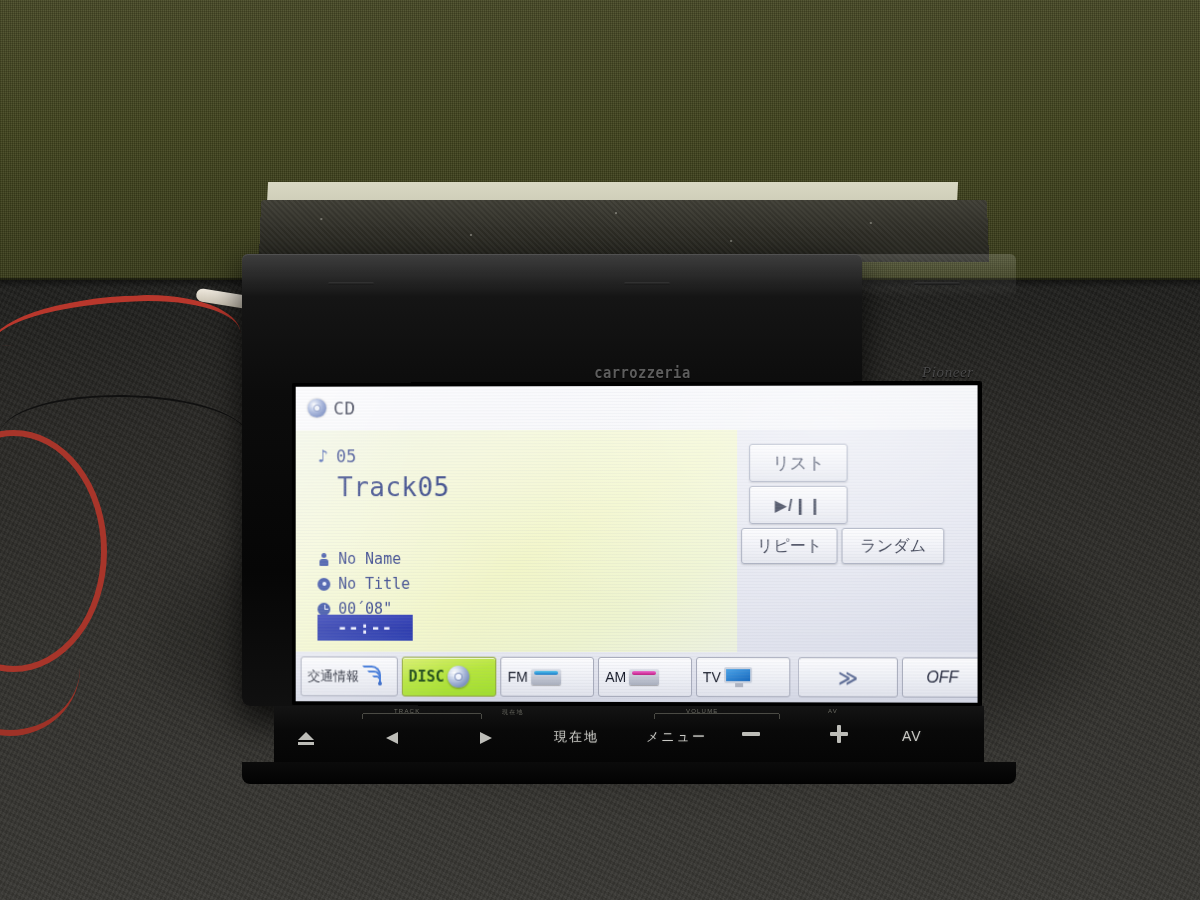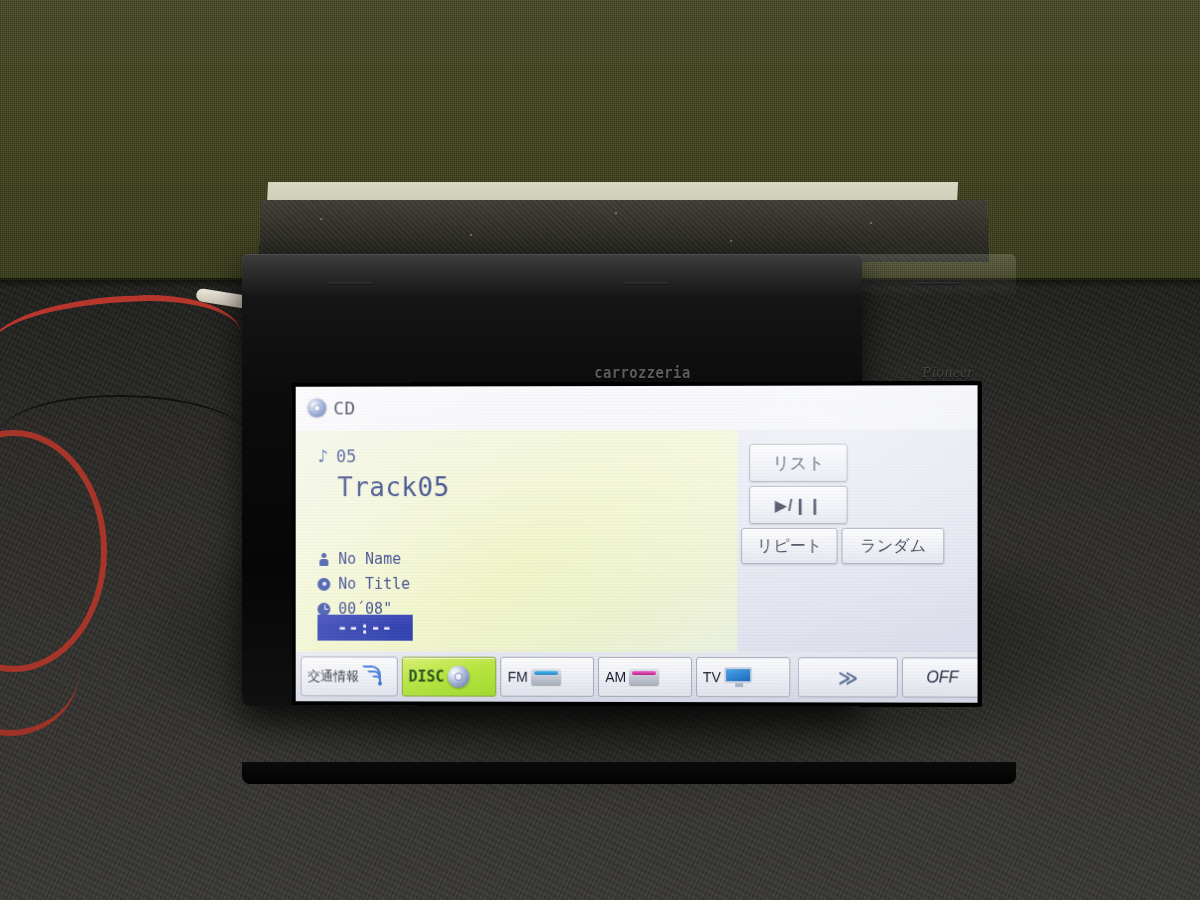--- a/index.html
+++ b/index.html
@@ -385,17 +385,41 @@
             <div class="src src-off">
               <span>OFF</span>
             </div>
           </div>
 
           <div class="scanlines"></div>
           <div class="screen-glare"></div>
         </div>
       </div>
 
+      <div class="hw">
+        <div class="hw-top">
+          <span class="hw-brk" style="left:88px;width:118px"></span>
+          <span class="hw-cap" style="left:120px">TRACK</span>
+
+          <span class="hw-cap" style="left:228px">現在地</span>
+
+          <span class="hw-brk" style="left:380px;width:124px"></span>
+          <span class="hw-cap" style="left:412px">VOLUME</span>
+
+          <span class="hw-cap" style="left:554px">AV</span>
+        </div>
+
+        <div class="hw-row">
+          <span class="glyph g-eject" style="left:24px"></span>
+          <span class="glyph g-prev" style="left:112px"></span>
+          <span class="glyph g-next" style="left:206px"></span>
+          <span class="hwb jp" style="left:280px">現在地</span>
+          <span class="hwb jp" style="left:372px">メニュー</span>
+          <span class="glyph g-minus" style="left:468px"></span>
+          <span class="glyph g-plus" style="left:556px"></span>
+          <span class="hwb" style="left:628px">AV</span>
+        </div>
+      </div>
 
       <div class="chassis-bottom"></div>
     </div>
   </div>
 </div>
 
 </body></html>

